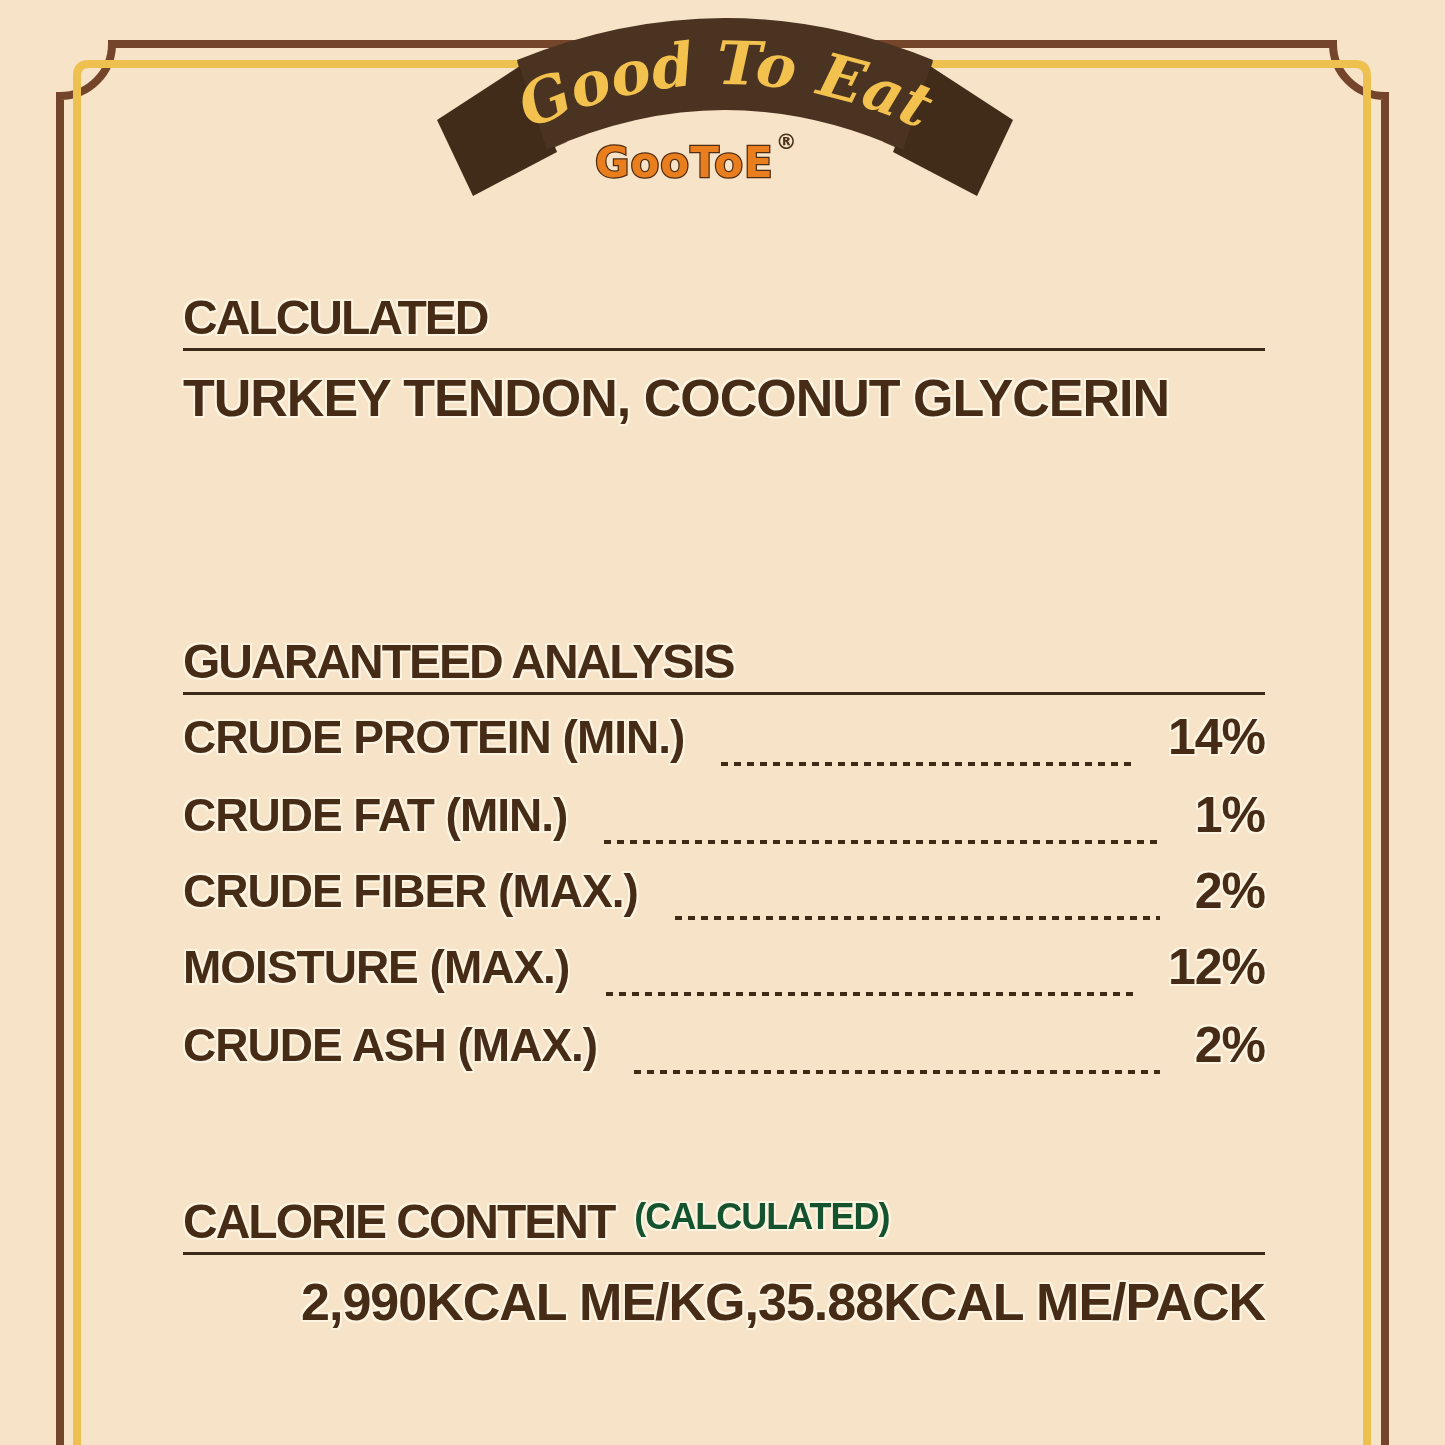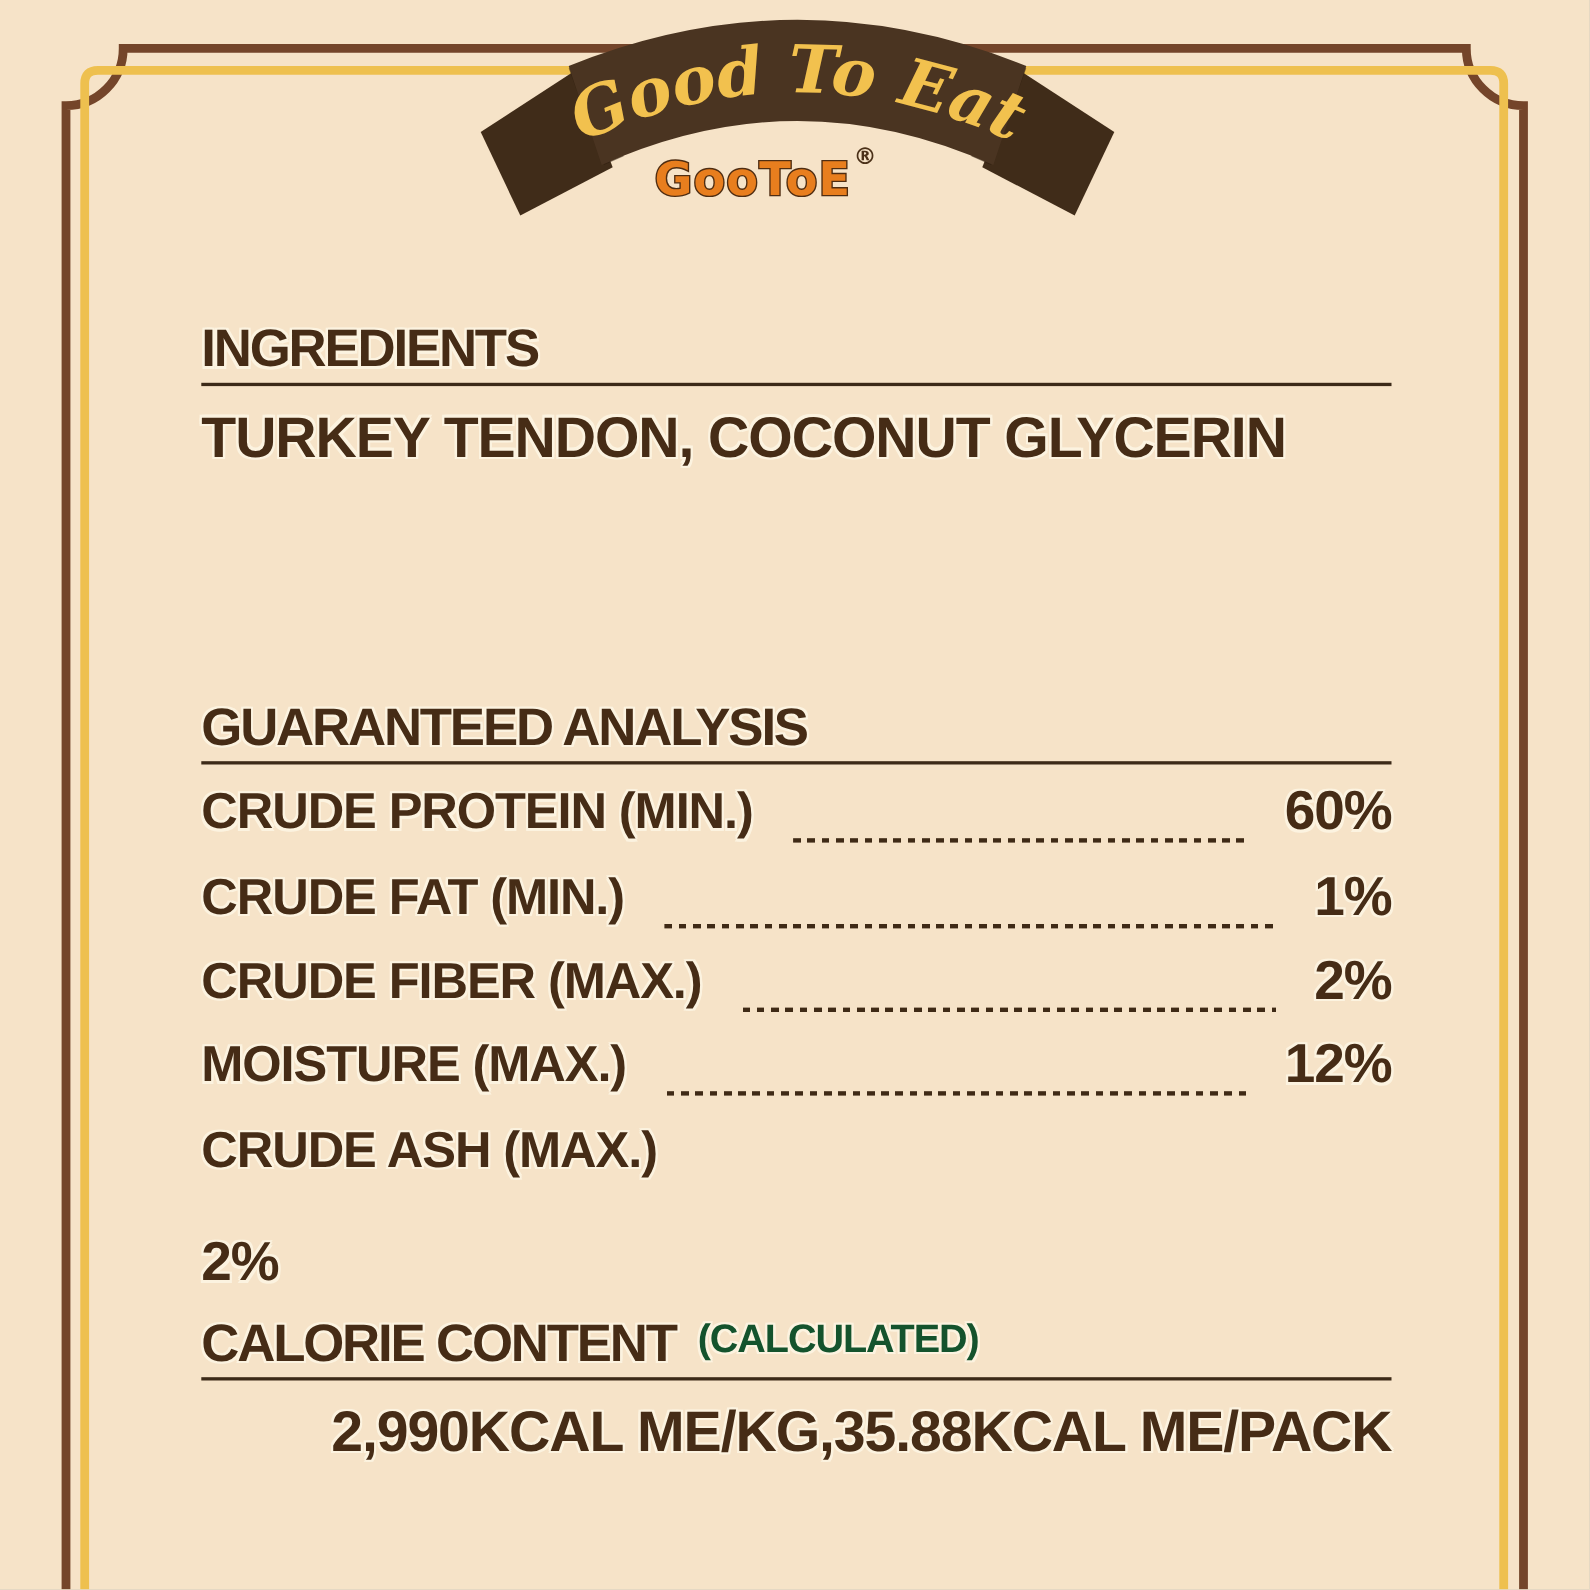--- a/index.html
+++ b/index.html
@@ -90,48 +90,48 @@
       </defs>
       <text font-family="DejaVu Serif, serif" font-style="italic" font-weight="bold" font-size="60" fill="#f2c14e">
         <textPath href="#ribbonArc" startOffset="50%" text-anchor="middle">Good To Eat</textPath>
       </text>
     </svg>
     <div class="logo">
       <span class="logo-text">GooToE</span><span class="logo-reg">®</span>
     </div>
   </div>
 
-  <div class="abs sec-title outlined" style="top:292px;">INGREDIENTS</div>
+  <div class="abs sec-title outlined" style="top:292px;">CALCULATED</div>
   <div class="abs rule" style="top:348px;"></div>
   <div class="abs body-line outlined" style="top:370px;">TURKEY TENDON, COCONUT GLYCERIN</div>
 
   <div class="abs sec-title outlined" style="top:636px;">GUARANTEED ANALYSIS</div>
   <div class="abs rule" style="top:692px;"></div>
 
   <div class="abs ga-row" style="top:712px;">
     <span class="ga-label outlined">CRUDE PROTEIN (MIN.)</span>
     <span class="ga-leader"></span>
-    <span class="ga-value outlined">60%</span>
+    <span class="ga-value outlined">14%</span>
   </div>
   <div class="abs ga-row" style="top:790px;">
     <span class="ga-label outlined">CRUDE FAT (MIN.)</span>
     <span class="ga-leader"></span>
     <span class="ga-value outlined">1%</span>
   </div>
   <div class="abs ga-row" style="top:866px;">
     <span class="ga-label outlined">CRUDE FIBER (MAX.)</span>
     <span class="ga-leader"></span>
     <span class="ga-value outlined">2%</span>
   </div>
   <div class="abs ga-row" style="top:942px;text-align:right;">
     <span class="ga-label outlined">MOISTURE (MAX.)</span>
     <span class="ga-leader"></span>
     <span class="ga-value outlined">12%</span>
   </div>
-  <div class="abs ga-row" style="top:1020px;flex-direction:column;">
+  <div class="abs ga-row" style="top:1020px;">
     <span class="ga-label outlined">CRUDE ASH (MAX.)</span>
     <span class="ga-leader"></span>
     <span class="ga-value outlined">2%</span>
   </div>
 
   <div class="abs cal-title-row" style="top:1196px;">
     <span class="sec-title outlined">CALORIE CONTENT</span>
     <span class="sec-sub outlined">(CALCULATED)</span>
   </div>
   <div class="abs rule" style="top:1252px;"></div>

